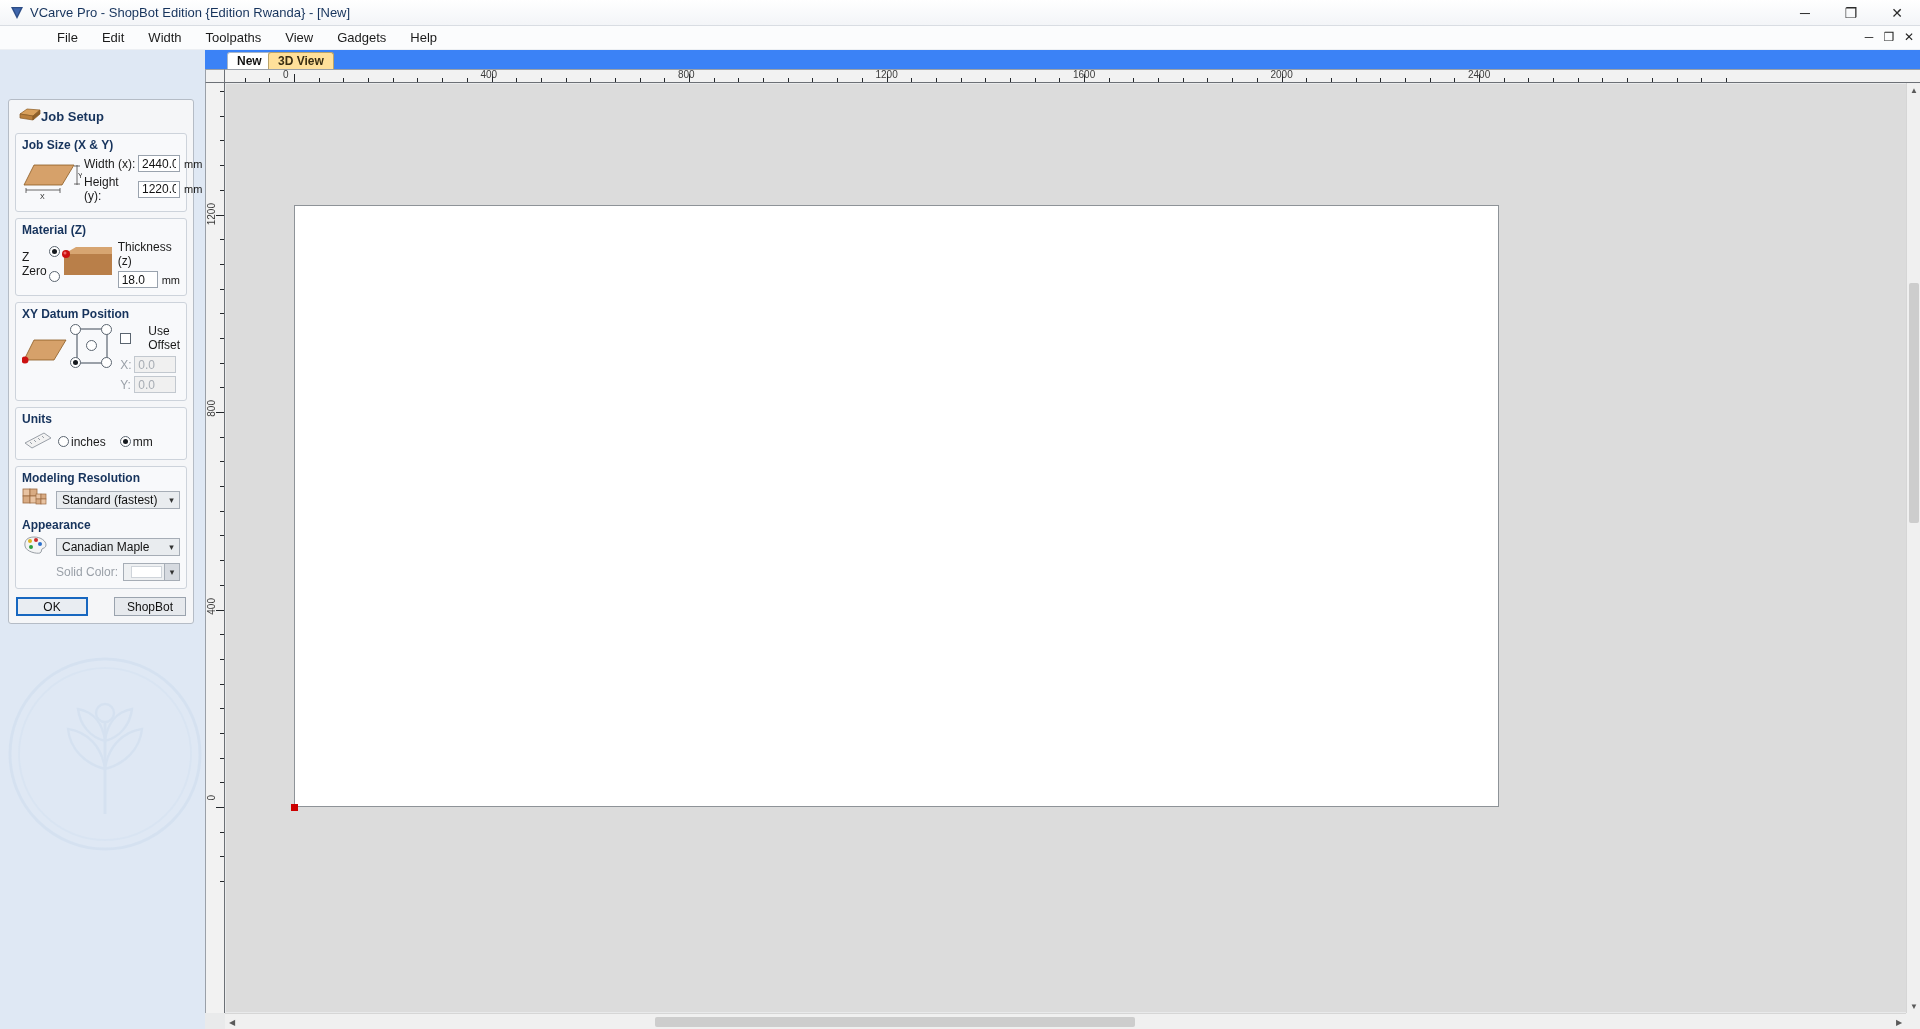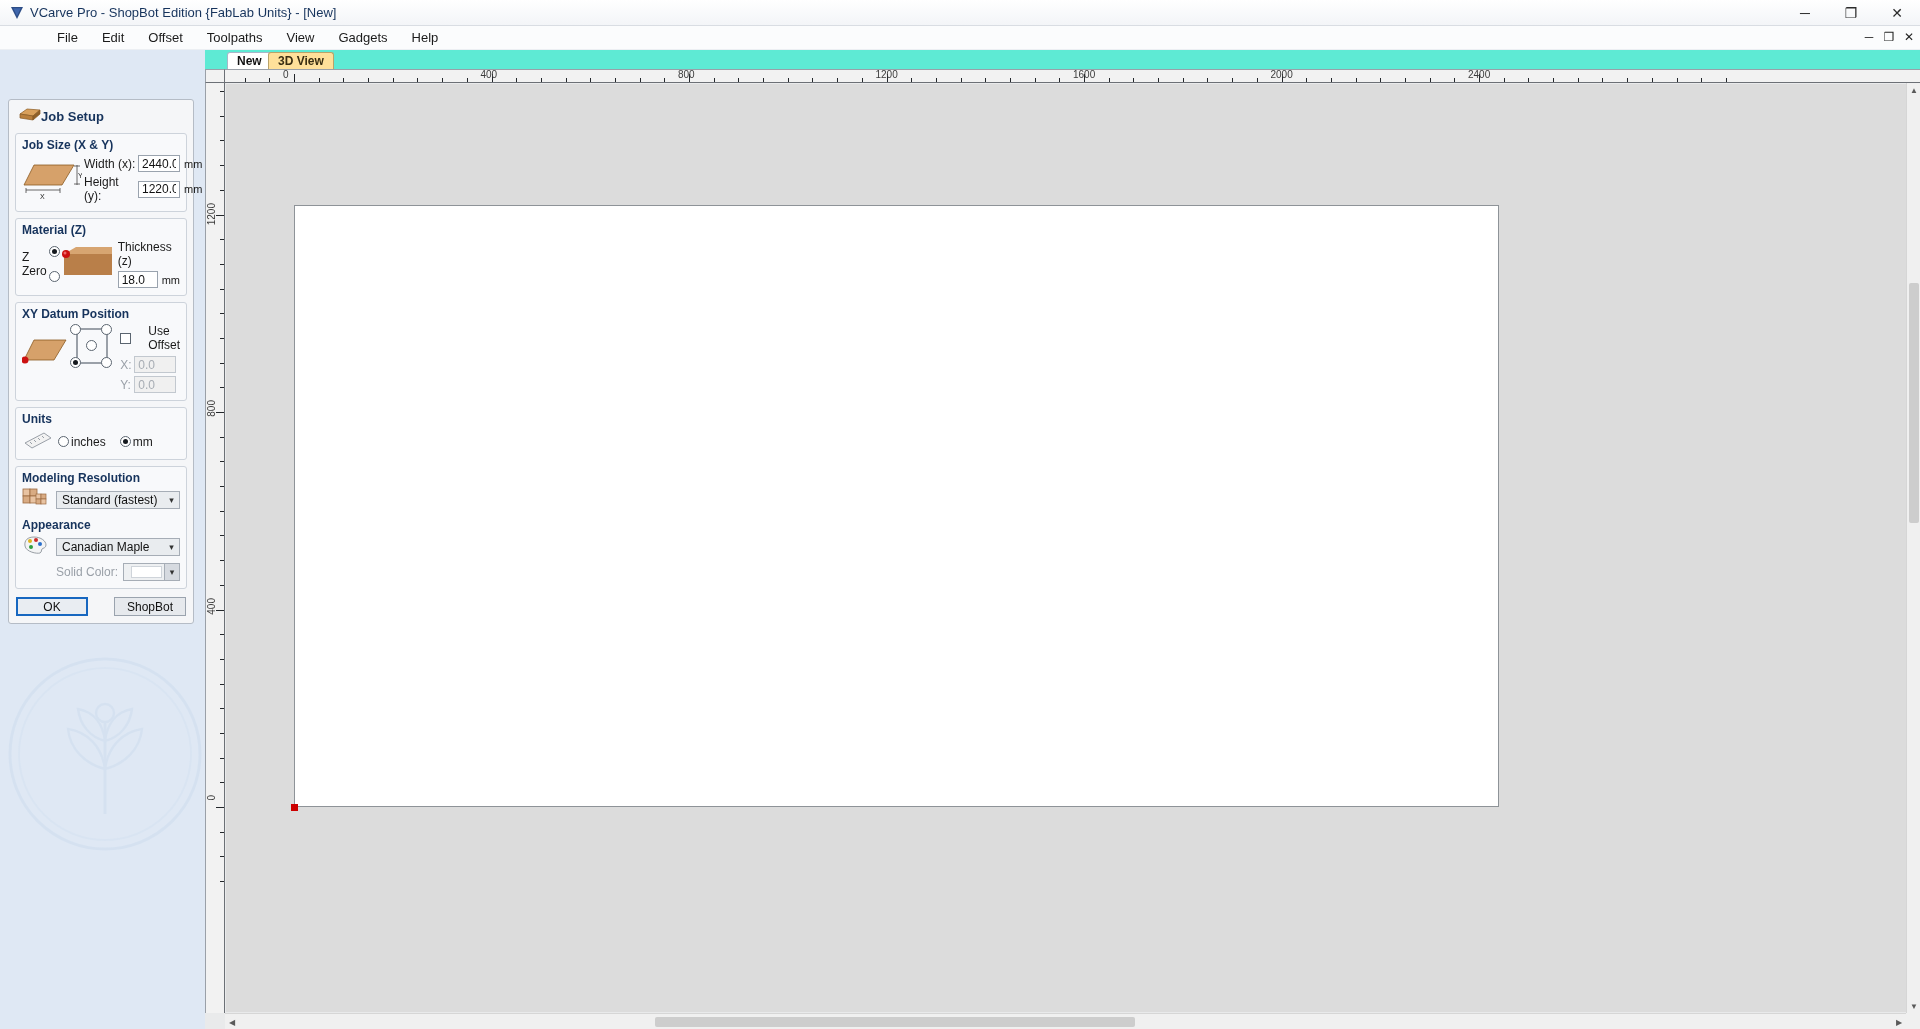--- a/index.html
+++ b/index.html
@@ -134,21 +134,21 @@
     border-radius: 50%; background: #15191e;
   }
 
   
   .workspace {
     position: absolute; left: 205px; top: 50px; width: 1715px; height: 979px;
     background: #e9eaeb;
   }
   .tabstrip {
     position: absolute; left: 0; top: 0; width: 100%; height: 19px;
-    background: #5eead4;
+    background: #3b82f6;
     padding-left: 48px;
   }
   .tab {
     position: absolute; top: 2px; height: 17px; padding: 0 9px;
     font-size: 12px; display: flex; align-items: center;
     border: 1px solid #b9a36a; border-bottom: none;
     border-radius: 3px 3px 0 0;
   }
   .tab.active {
     background: #ffffff; border-color: #a8b6c8; color: #111; font-weight: bold;
@@ -210,32 +210,32 @@
 
 <div id="app">
 
   <div class="titlebar">
     <span class="tb-icon">
       <svg width="16" height="16" viewBox="0 0 16 16">
         <path d="M2 2 L14 2 L8 14 Z" fill="#2d4d86"></path>
         <path d="M4.2 3.2 L11.8 3.2 L8 11 Z" fill="#3f66ac"></path>
       </svg>
     </span>
-    <span class="tb-title">VCarve Pro - ShopBot Edition {FabLab Units} - [New]</span>
+    <span class="tb-title">VCarve Pro - ShopBot Edition {Edition Rwanda} - [New]</span>
     <div class="tb-buttons">
       <div class="tb-btn">─</div>
       <div class="tb-btn">❐</div>
       <div class="tb-btn close">✕</div>
     </div>
   </div>
 
   <div class="menubar">
     <div class="menu-item">File</div>
     <div class="menu-item">Edit</div>
-    <div class="menu-item">Offset</div>
+    <div class="menu-item">Width</div>
     <div class="menu-item">Toolpaths</div>
     <div class="menu-item">View</div>
     <div class="menu-item">Gadgets</div>
     <div class="menu-item">Help</div>
   </div>
   <div class="mdi-buttons">
     <span class="mdi-btn">─</span>
     <span class="mdi-btn">❐</span>
     <span class="mdi-btn">✕</span>
   </div>

